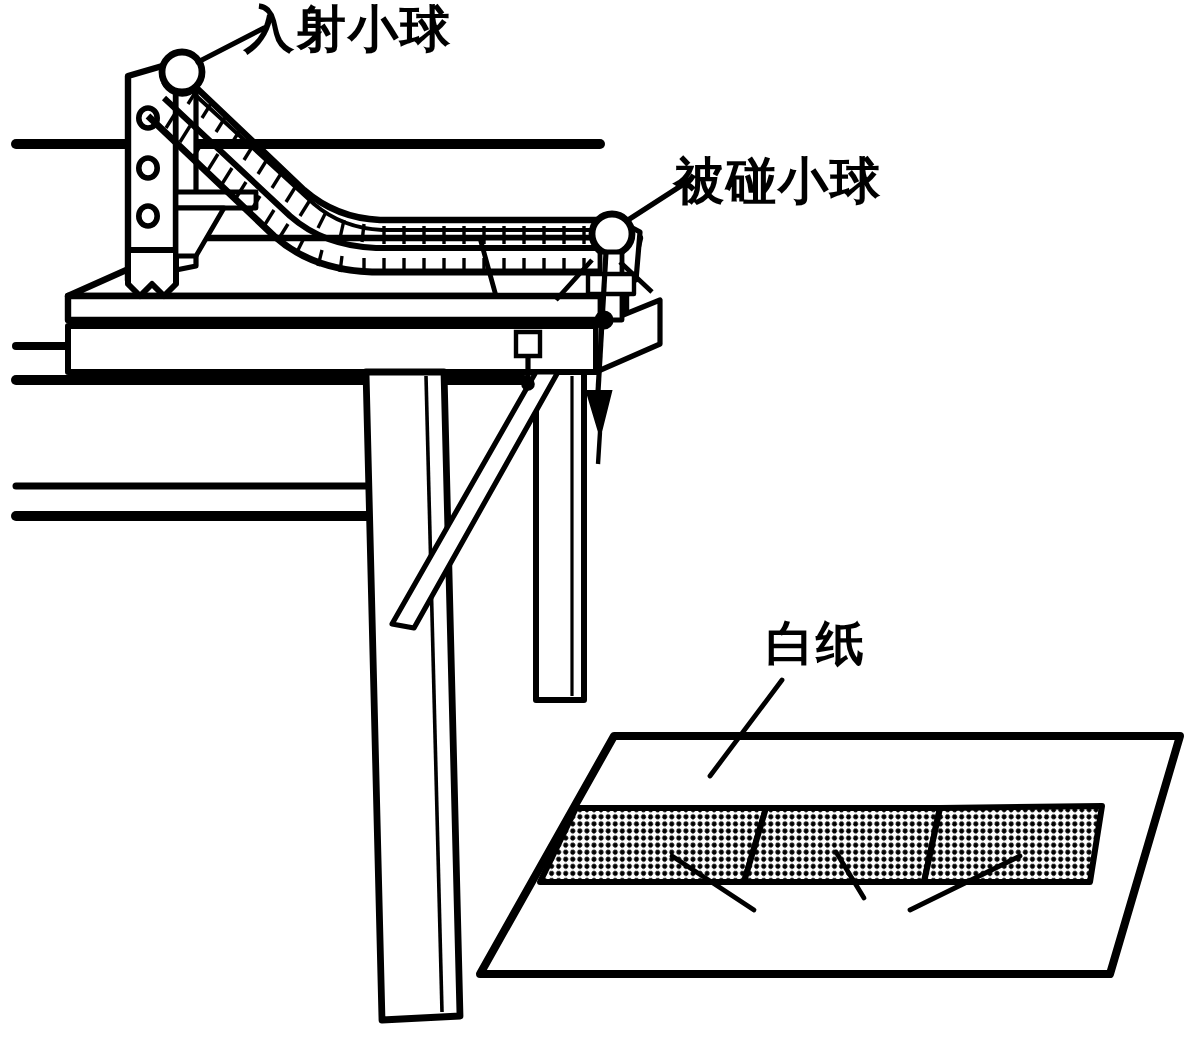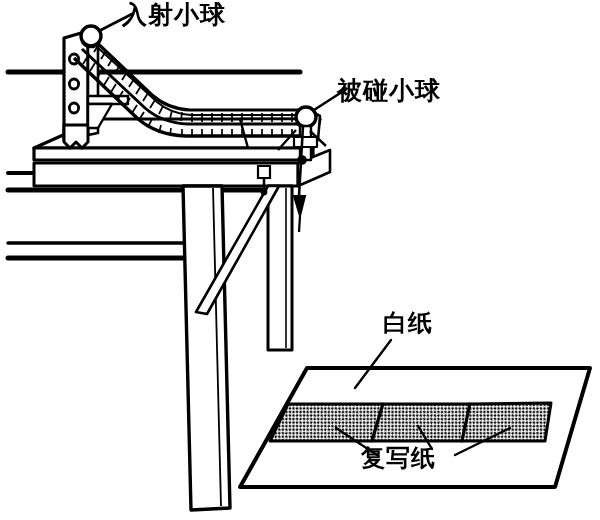--- a/index.html
+++ b/index.html
@@ -231,15 +231,14 @@
       <line x1="510" y1="428" x2="455" y2="455" stroke-width="2.4"></line>
     </g>
   </svg>
 
   <div class="label-text" id="label-struck-ball">被碰小球</div>
 
   <div class="label-text" id="label-incident-ball">入射小球</div>
 
   <div class="label-text" id="label-white-paper">白纸</div>
 
-  <div class="label-text" id="label-carbon-paper">复写纸</div>
 
 </div>
 
 </body></html>

